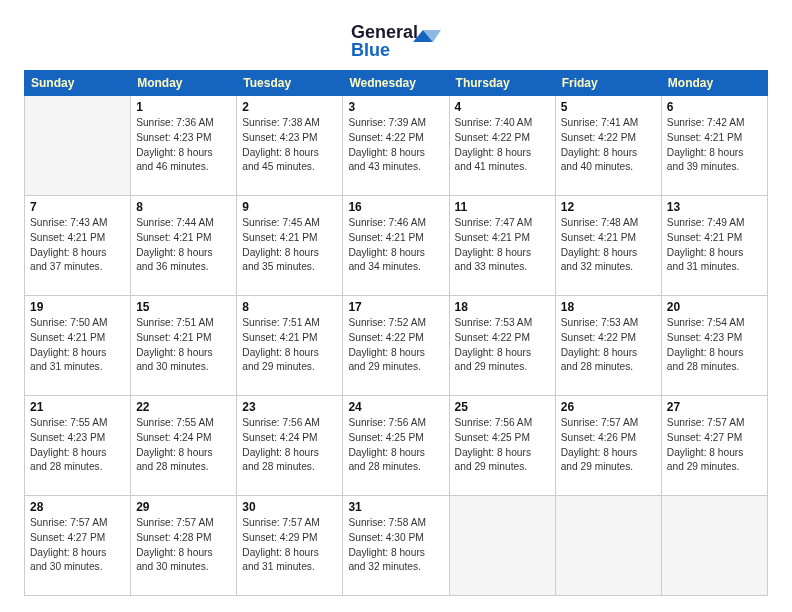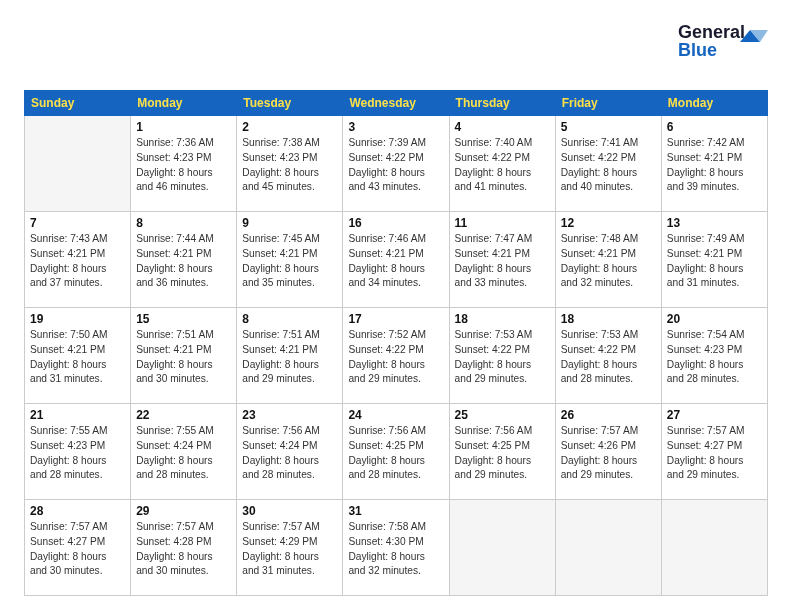--- a/index.html
+++ b/index.html
@@ -12,23 +12,23 @@
     }
     .page {
       width: 792px;
       height: 612px;
       padding: 20px 24px 16px 24px;
       display: flex;
       flex-direction: column;
     }
     .header {
       display: flex;
-      justify-content: flex-end;
+      justify-content: center;
       align-items: flex-start;
-      margin-bottom: 28px;
+      margin-bottom: 8px;
     }
     .logo {
       display: flex;
       flex-direction: column;
       align-items: flex-start;
     }
     .title-block {
       text-align: right;
     }
     .month-title {
@@ -42,21 +42,21 @@
     }
     .calendar {
       flex: 1;
       border: 1px solid #ccc;
       border-collapse: collapse;
       width: 100%;
       table-layout: fixed;
     }
     .calendar th {
       background: #1565c0;
-      color: #fde047;
+      color: #fef9c3;
       font-size: 12px;
       font-weight: bold;
       text-align: left;
       padding: 5px 6px;
       border: 1px solid #1565c0;
     }
     .calendar td {
       vertical-align: top;
       border: 1px solid #ccc;
       padding: 4px 5px;

